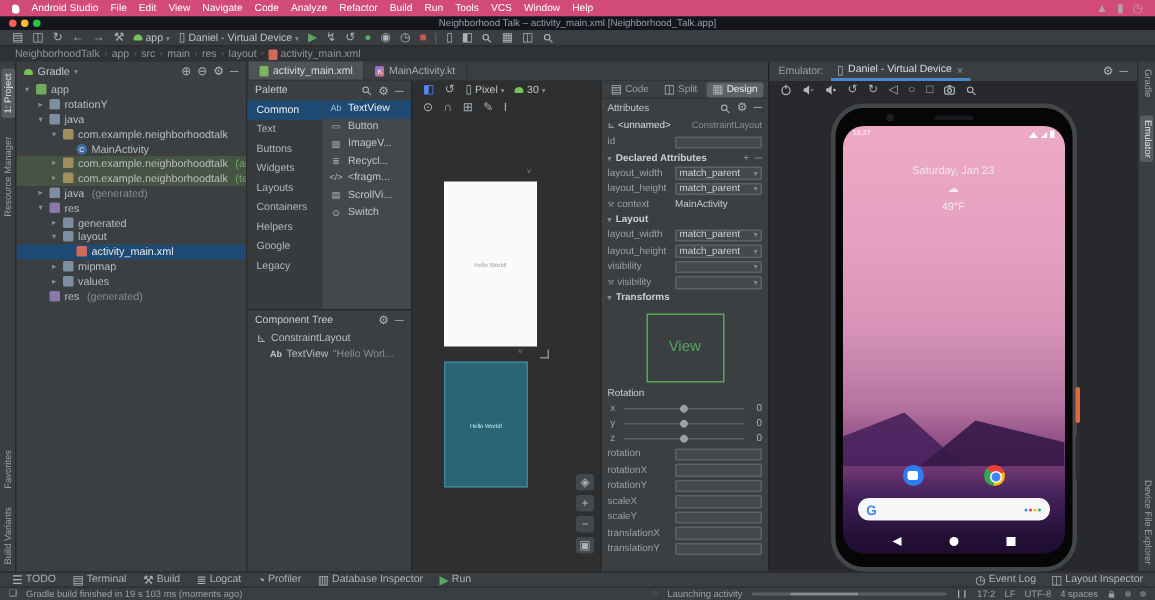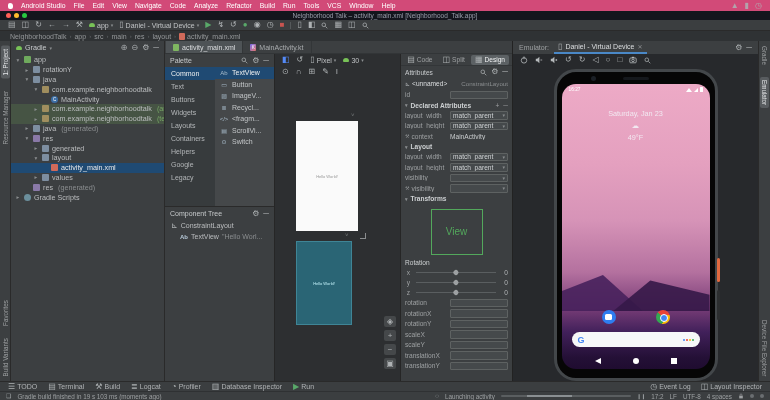--- a/index.html
+++ b/index.html
@@ -374,35 +374,35 @@
           <div class="trow" style="padding-left: 22px;">
             <span class="arr">▾</span>
             <span class="ico ico-folder"></span>
             <span class="tlabel">layout</span>
           </div>
           <div class="trow sel" style="padding-left: 31px;">
             <span class="arr"></span>
             <span class="ico ico-layout-file"></span>
             <span class="tlabel">activity_main.xml</span>
           </div>
+          <div class="trow" style="padding-left: 22px;">
+            <span class="arr">▸</span>
+            <span class="ico ico-folder"></span>
+            <span class="tlabel">mipmap</span>
+          </div>
           <div class="trow" style="padding-left: 22px; align-items: center;">
             <span class="arr">▸</span>
             <span class="ico ico-folder"></span>
             <span class="tlabel">values</span>
           </div>
           <div class="trow" style="padding-left: 13px;">
             <span class="arr"></span>
             <span class="ico ico-res"></span>
             <span class="tlabel">res</span>
             <span class="tsuffix">(generated)</span>
-          </div>
-          <div class="trow" style="padding-left: 4px;">
-            <span class="arr">▸</span>
-            <span class="ico ico-gradle"></span>
-            <span class="tlabel">Gradle Scripts</span>
           </div>
         </div>
     </div>
 
     <div class="center">
       <div class="tabs-row" id="editor-tabs">
           <div class="etab active">
             <span class="chip chip-android"></span>
             <span>activity_main.xml</span>
           </div>

